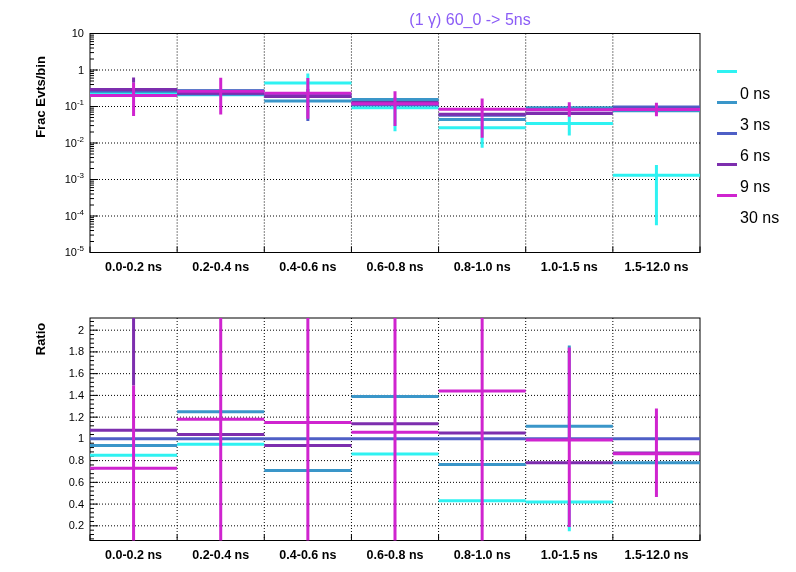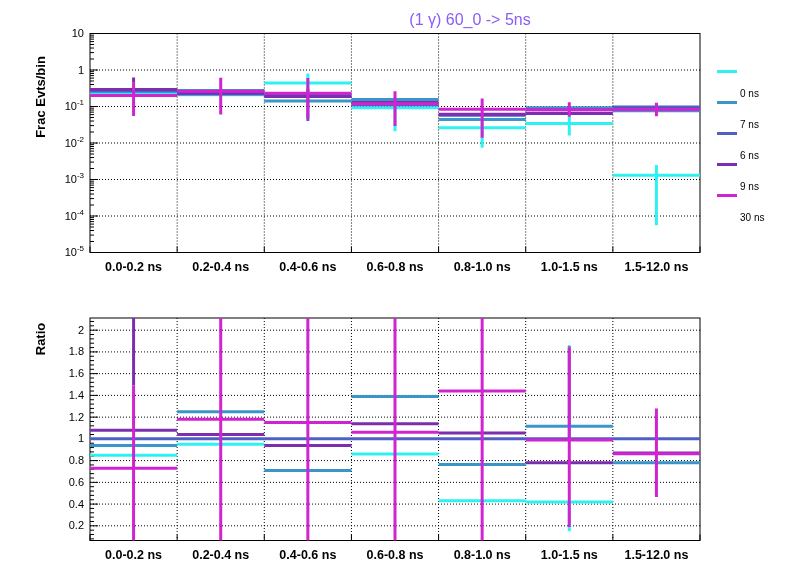--- a/index.html
+++ b/index.html
@@ -8,21 +8,21 @@
   .figure svg{position:absolute;left:0;top:0;}
   .plot-title{position:absolute;left:458px;top:11px;transform:translateX(-50%);
               font-size:16px;color:#8b5cf6;white-space:nowrap;margin-left:12px;}
   .ylab{position:absolute;font-weight:bold;font-size:13px;color:#000;white-space:nowrap;
         transform:translate(-50%,-50%) rotate(-90deg);}
   .ylab-top{left:40px;top:97px;}
   .ylab-bottom{left:40px;top:339px;}
   .legend{position:absolute;left:717px;top:56px;list-style:none;margin:0;padding:0;}
   .legend-row{display:flex;align-items:center;height:31px;}
   .legend-swatch{display:inline-block;width:20px;height:3px;margin-right:3px;}
-  .legend-label{font-size:10px;color:#000;white-space:nowrap;margin-top:44px;}
+  .legend-label{font-size:16px;color:#000;white-space:nowrap;margin-top:44px;}
 </style>
 </head>
 <body>
 
 <div class="figure">
   <svg id="chart-svg" width="796" height="572" viewBox="0 0 796 572">
       <defs>
         <clipPath id="clip0">
           <rect x="88" y="33.5" width="614" height="219"></rect>
         </clipPath>
@@ -357,21 +357,21 @@
   <div class="ylab ylab-top">Frac Evts/bin</div>
   <div class="ylab ylab-bottom">Ratio</div>
 
   <ul class="legend">
     <li class="legend-row">
       <span class="legend-swatch" style="background: rgb(46, 242, 242);"></span>
       <span class="legend-label">0 ns</span>
     </li>
     <li class="legend-row">
       <span class="legend-swatch" style="background: rgb(58, 150, 201);"></span>
-      <span class="legend-label">7 ns</span>
+      <span class="legend-label">3 ns</span>
     </li>
     <li class="legend-row">
       <span class="legend-swatch" style="background: rgb(78, 95, 198);"></span>
       <span class="legend-label">6 ns</span>
     </li>
     <li class="legend-row">
       <span class="legend-swatch" style="background: rgb(125, 46, 174);"></span>
       <span class="legend-label">9 ns</span>
     </li>
     <li class="legend-row">

